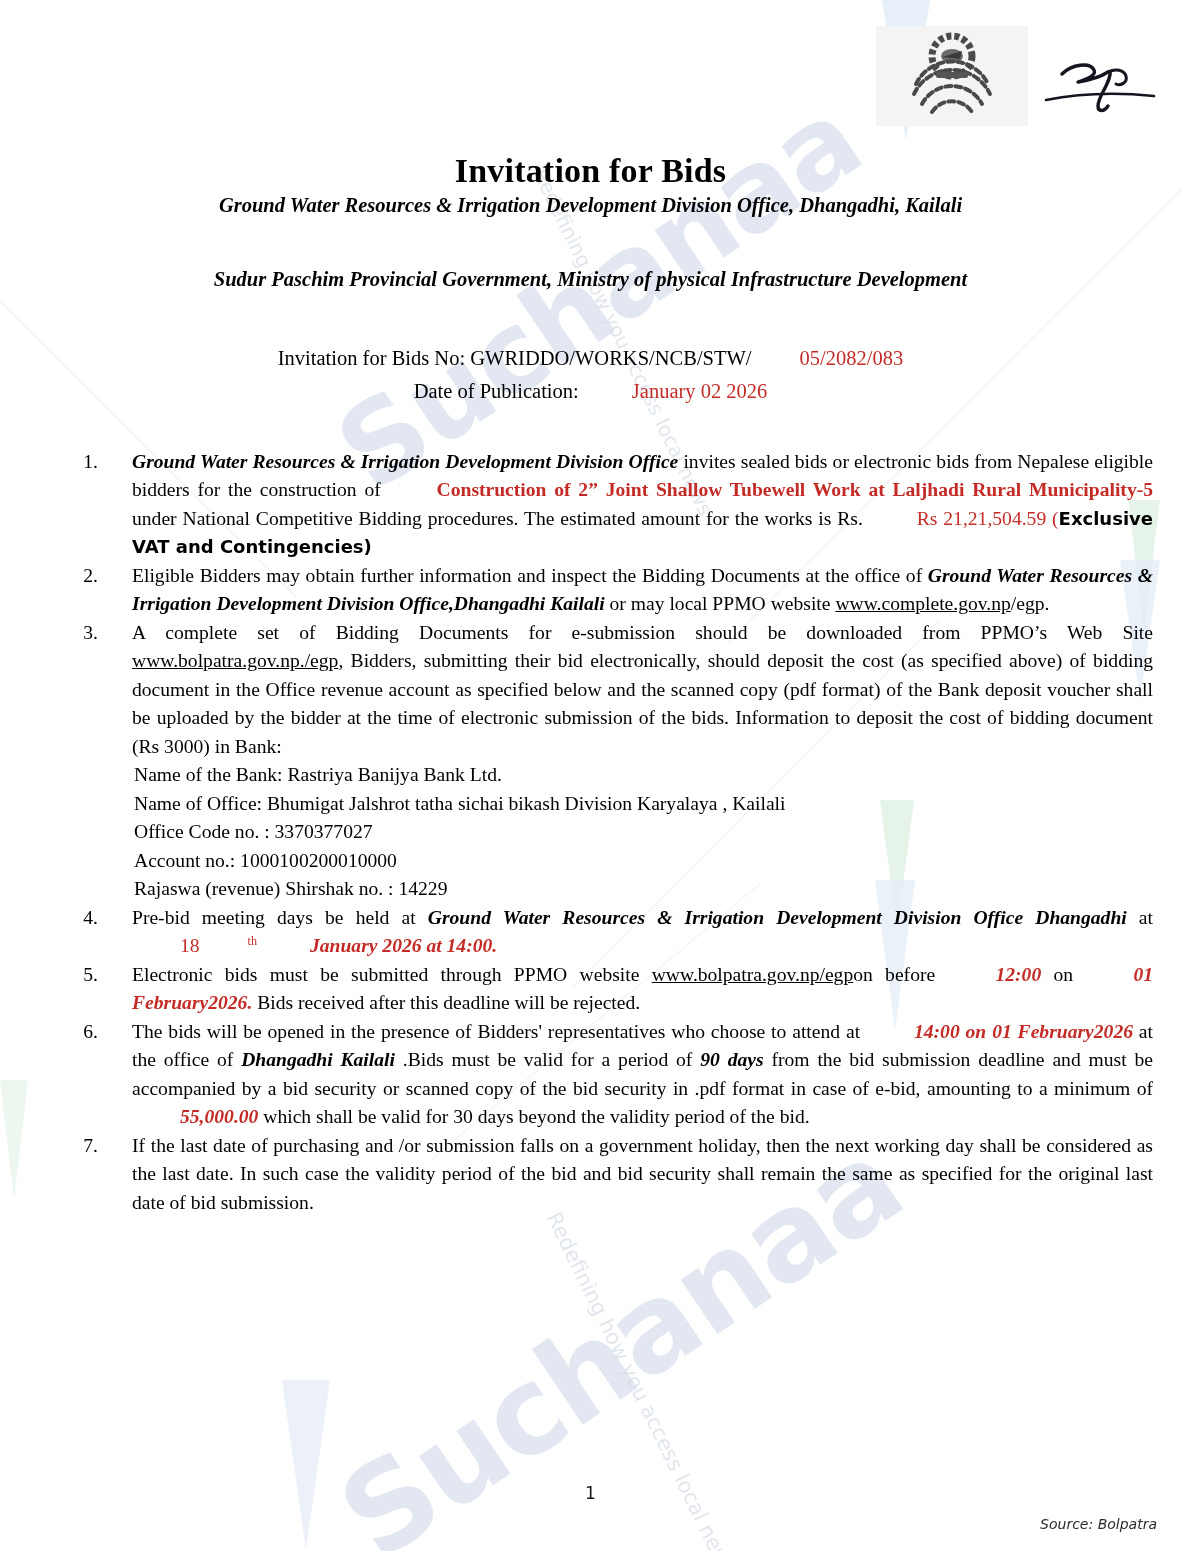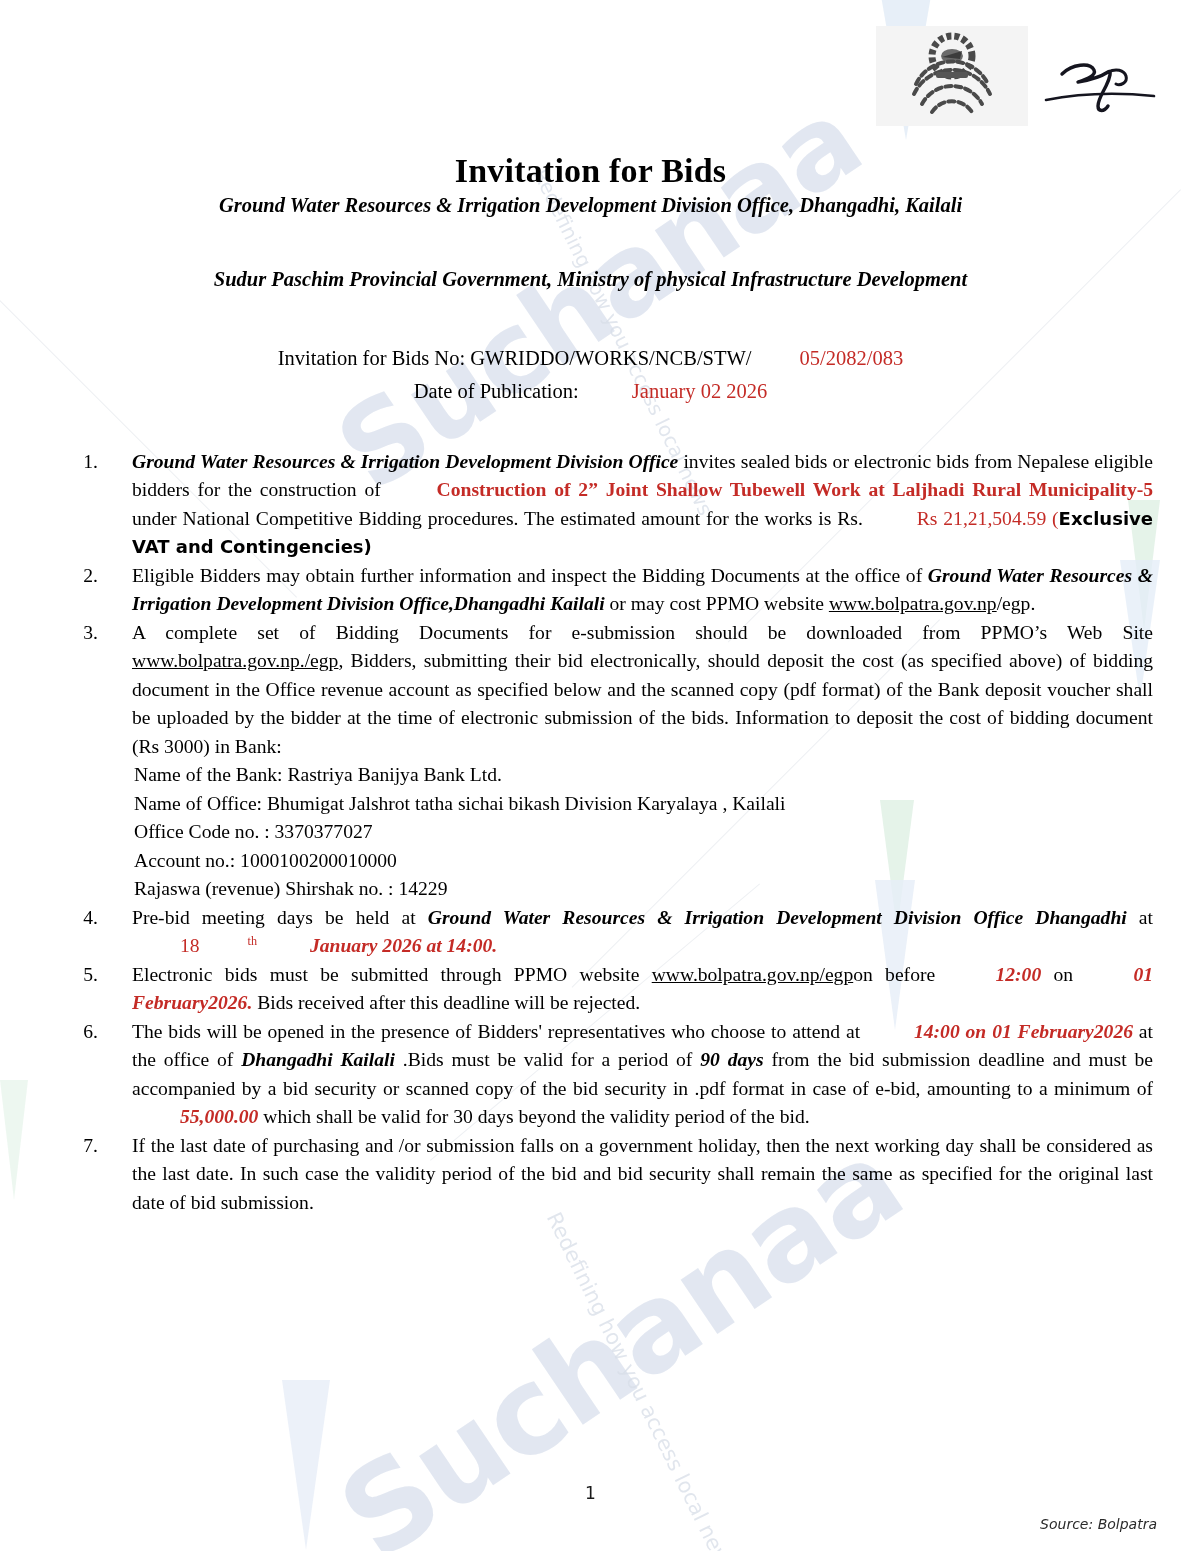--- a/index.html
+++ b/index.html
@@ -257,21 +257,21 @@
     </div>
 
     <div class="body-wrap">
       <ol class="clauses" id="clause-list">
           <li class="just item-1">
             <span class="num">1.</span>
             <div class="body"><span class="bi">Ground Water Resources &amp; Irrigation Development Division Office</span><span> invites sealed bids or electronic bids from Nepalese eligible bidders for the construction of </span><span class="red b">Construction of 2” Joint Shallow Tubewell  Work at Laljhadi Rural Municipality-5</span><span> under National Competitive Bidding procedures. The estimated amount for the works is Rs. </span><span class="red">Rs 21,21,504.59 (</span><span class="sans-b">Exclusive VAT and Contingencies)</span></div>
           </li>
           <li class="just">
             <span class="num">2.</span>
-            <div class="body"><span>Eligible Bidders may obtain further information and inspect the Bidding Documents at the office of </span><span class="bi">Ground Water Resources &amp; Irrigation Development Division Office,Dhangadhi Kailali</span><span> or may cost PPMO website </span><span class="u">www.bolpatra.gov.np</span><span>/egp.</span></div>
+            <div class="body"><span>Eligible Bidders may obtain further information and inspect the Bidding Documents at the office of </span><span class="bi">Ground Water Resources &amp; Irrigation Development Division Office,Dhangadhi Kailali</span><span> or may local PPMO website </span><span class="u">www.complete.gov.np</span><span>/egp.</span></div>
           </li>
           <li class="just">
             <span class="num">3.</span>
             <div class="body" style="text-align: justify;"><span>A complete set of Bidding Documents for e-submission should be downloaded from PPMO’s Web Site </span><span class="u">www.bolpatra.gov.np./egp</span><span>, Bidders, submitting their bid electronically, should deposit the cost (as specified above) of bidding document in the Office revenue account as specified below and the scanned copy (pdf format) of the Bank deposit voucher shall be uploaded by the bidder at the time of electronic submission of the bids. Information to deposit the cost of bidding document (Rs 3000) in Bank:</span><span class="sub indent-sub" style="text-align: left;">Name of the Bank: Rastriya Banijya Bank Ltd.</span><span class="sub indent-sub" style="text-align: left;">Name of Office: Bhumigat Jalshrot tatha sichai bikash Division Karyalaya , Kailali</span><span class="sub indent-sub" style="text-align: left;"> Office Code no. : 3370377027</span><span class="sub indent-sub" style="text-align: left;">Account no.: 1000100200010000</span><span class="sub indent-sub" style="text-align: left;">Rajaswa (revenue) Shirshak no. : 14229</span></div>
           </li>
           <li class="just">
             <span class="num">4.</span>
             <div class="body"><span>Pre-bid meeting days be held at </span><span class="bi">Ground Water Resources &amp; Irrigation Development Division Office Dhangadhi</span><span> at </span><span class="red">18</span><sup class="red">th</sup><span class="red bi"> January  2026 at 14:00.</span></div>
           </li>
           <li class="just">

